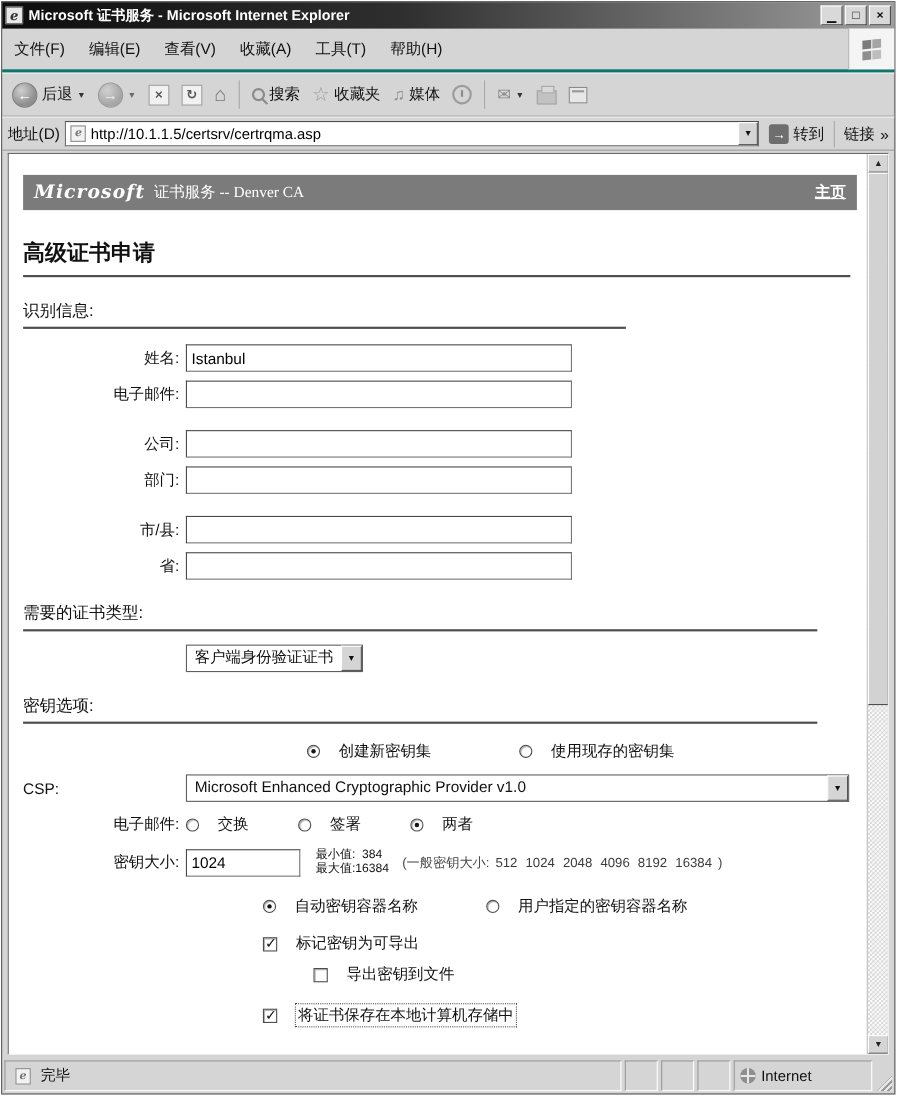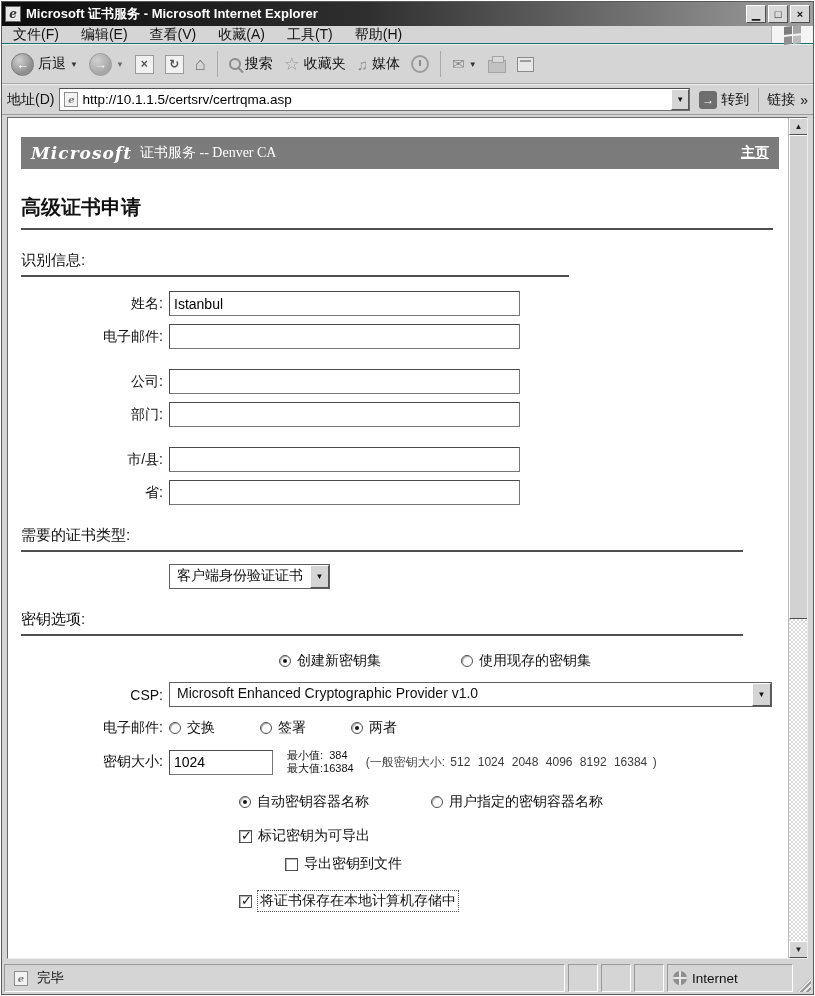--- a/index.html
+++ b/index.html
@@ -13,21 +13,21 @@
     display:flex; align-items:center; padding:0 3px; flex:none; }
   .titlebar .app-icon { width:16px; height:16px; background:#e8e8e8; border:1px solid #666;
     color:#333; font:bold italic 12px/14px "DejaVu Serif",serif; text-align:center; flex:none; }
   .titlebar .title-text { color:#fff; font-weight:bold; font-size:13px; margin-left:5px;
     flex:1; white-space:nowrap; overflow:hidden; }
   .winbtn { width:20px; height:18px; margin-left:2px; background:#d9d9d9; flex:none;
     border:1px solid; border-color:#fff #4f4f4f #4f4f4f #fff; font-size:11px; font-weight:bold;
     display:flex; align-items:center; justify-content:center; color:#101010; }
 
   
-  .menubar { height:18px; display:flex; align-items:stretch; border-bottom:1px solid #0f766e; flex:none; }
+  .menubar { height:40px; display:flex; align-items:stretch; border-bottom:3px solid #0f766e; flex:none; }
   .menu-item { display:flex; align-items:center; padding:0 11px; font-size:14px; }
   .menubar .spacer { flex:1; border-bottom:none; }
   .winlogo { width:42px; background:#f4f4f4; border-left:1px solid #b5b5b5;
     display:flex; align-items:center; justify-content:center; }
   .flag { width:18px; height:18px; display:grid; grid-template-columns:8px 8px; grid-gap:1px; transform:skewY(-6deg); }
   .flag span:nth-child(1){background:#7c7c7c}.flag span:nth-child(2){background:#a5a5a5}
   .flag span:nth-child(3){background:#8f8f8f}.flag span:nth-child(4){background:#bdbdbd}
   .flag span{height:8px}
 
   
@@ -96,21 +96,21 @@
   .w-wide { width:351px; } .w-tiny { width:56px; } .w-key { width:104px; }
   .gap { height:12px; }
 
   .select { display:inline-flex; align-items:stretch; border:1px solid #5f5f5f; background:#fff; height:25px; }
   .sel-text { padding:2px 7px 0; font-size:14px; white-space:nowrap; }
   .sel-btn { width:19px; background:#d5d5d5; border:1px solid; border-color:#fff #555 #555 #fff;
     display:flex; align-items:center; justify-content:center; font-size:8px; flex:none; }
   .csp-select { width:603px; } .csp-select .sel-text { flex:1; }
 
   .ctl-row { display:flex; align-items:center; margin-top:12px; font-size:14px; }
-  .opt { display:flex; align-items:center; gap:6px; }
+  .opt { display:flex; align-items:center; gap:17px; }
   .radio { width:12px; height:12px; border-radius:50%; background:#fff; border:1px solid #4e4e4e;
     box-shadow:inset 1px 1px 1px #aaa; position:relative; flex:none; }
   .radio.checked::after { content:""; position:absolute; inset:3px; background:#151515; border-radius:50%; }
   .checkbox { width:13px; height:13px; background:#fff; border:1px solid #4e4e4e;
     box-shadow:inset 1px 1px 0 #b5b5b5; position:relative; flex:none; }
   .checkbox.checked::after { content:"✓"; position:absolute; top:-3px; left:1px; font-size:13px; font-weight:bold; }
   .minmax { font-size:11px; line-height:13px; margin-left:14px; white-space:pre; }
   .common { font-size:12px; margin-left:12px; color:#454545; white-space:nowrap; }
   .common a { color:#3b3b3b; margin:0 2px; }
   .dotted { outline:1px dotted #555; padding:1px 2px; }
@@ -300,21 +300,21 @@
           <span class="radio checked"></span>
           <span>创建新密钥集</span>
         </label>
         <label class="opt">
           <span class="radio"></span>
           <span>使用现存的密钥集</span>
         </label>
       </div>
 
       <div class="ctl-row">
-        <span class="flabel" style="width:148px;text-align:right;padding-right:6px">CSP:</span>
+        <span class="flabel" style="width:148px;padding-right:6px">CSP:</span>
         <div class="select csp-select">
           <span class="sel-text">Microsoft Enhanced Cryptographic Provider v1.0</span>
           <span class="sel-btn">▼</span>
         </div>
       </div>
 
       <div class="ctl-row">
         <span class="flabel" style="width:148px;text-align:right;padding-right:6px">电子邮件:</span>
         <label class="opt" style="margin-right:45px">
           <span class="radio"></span>

